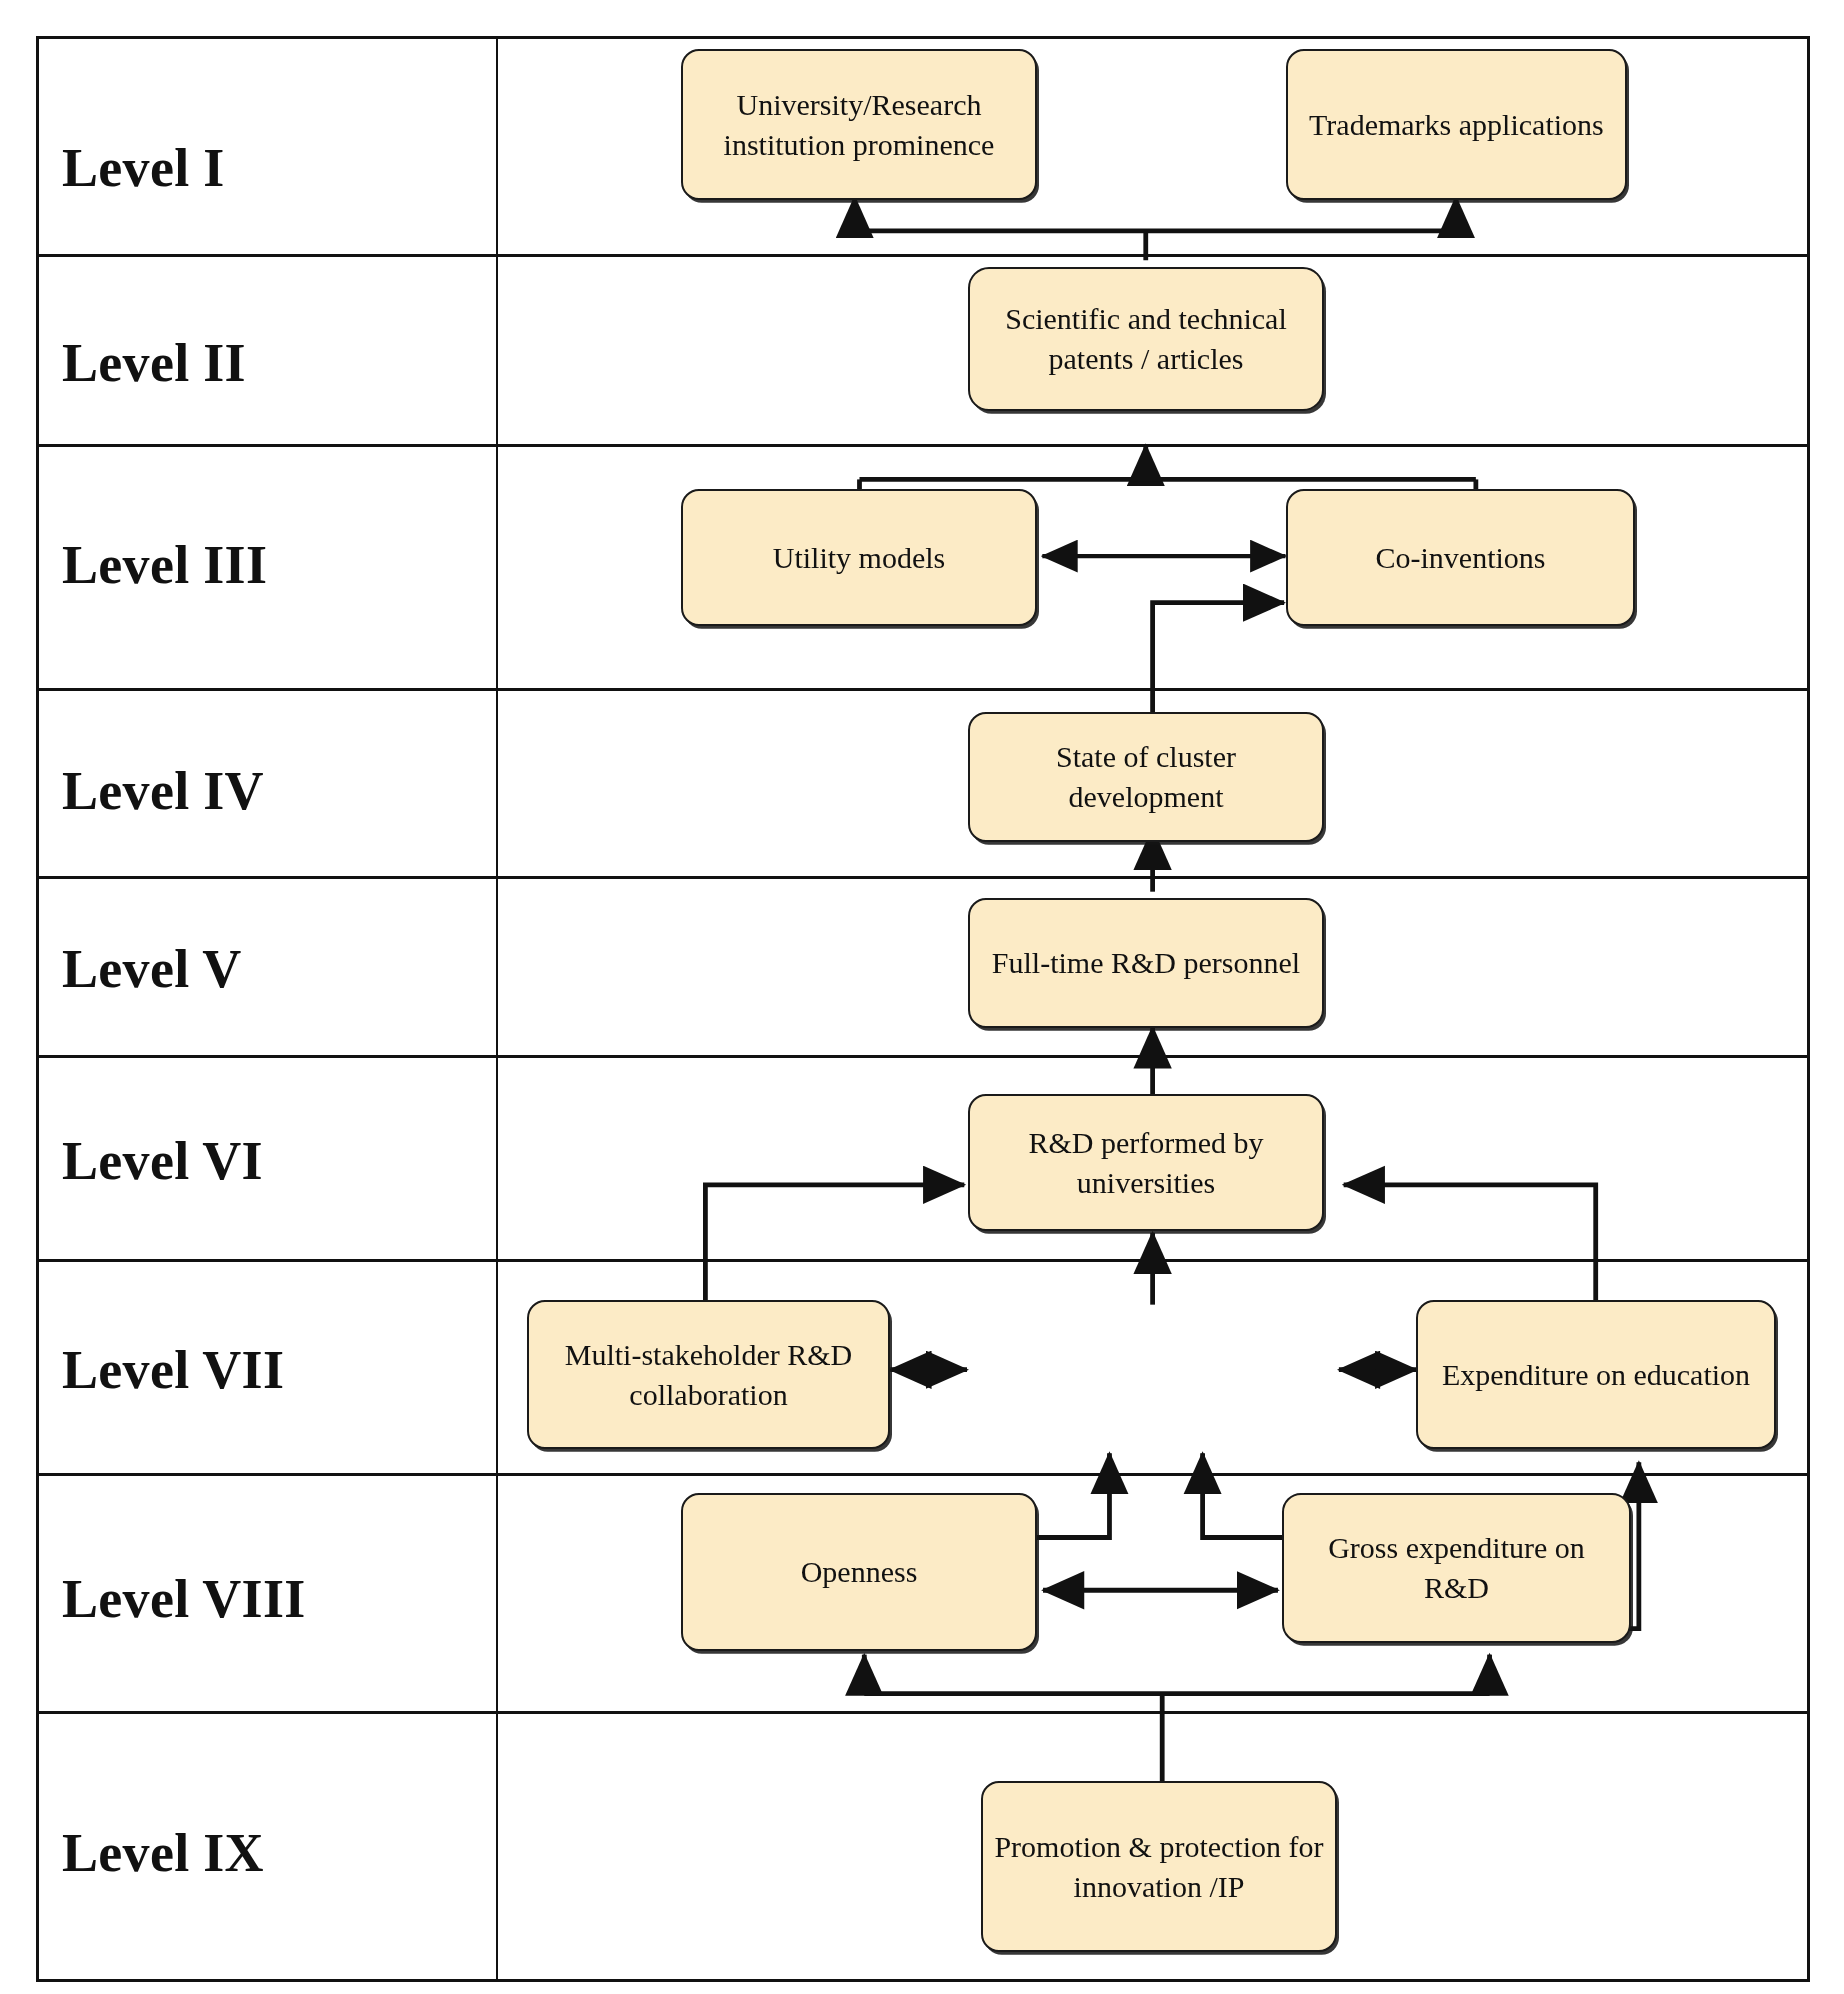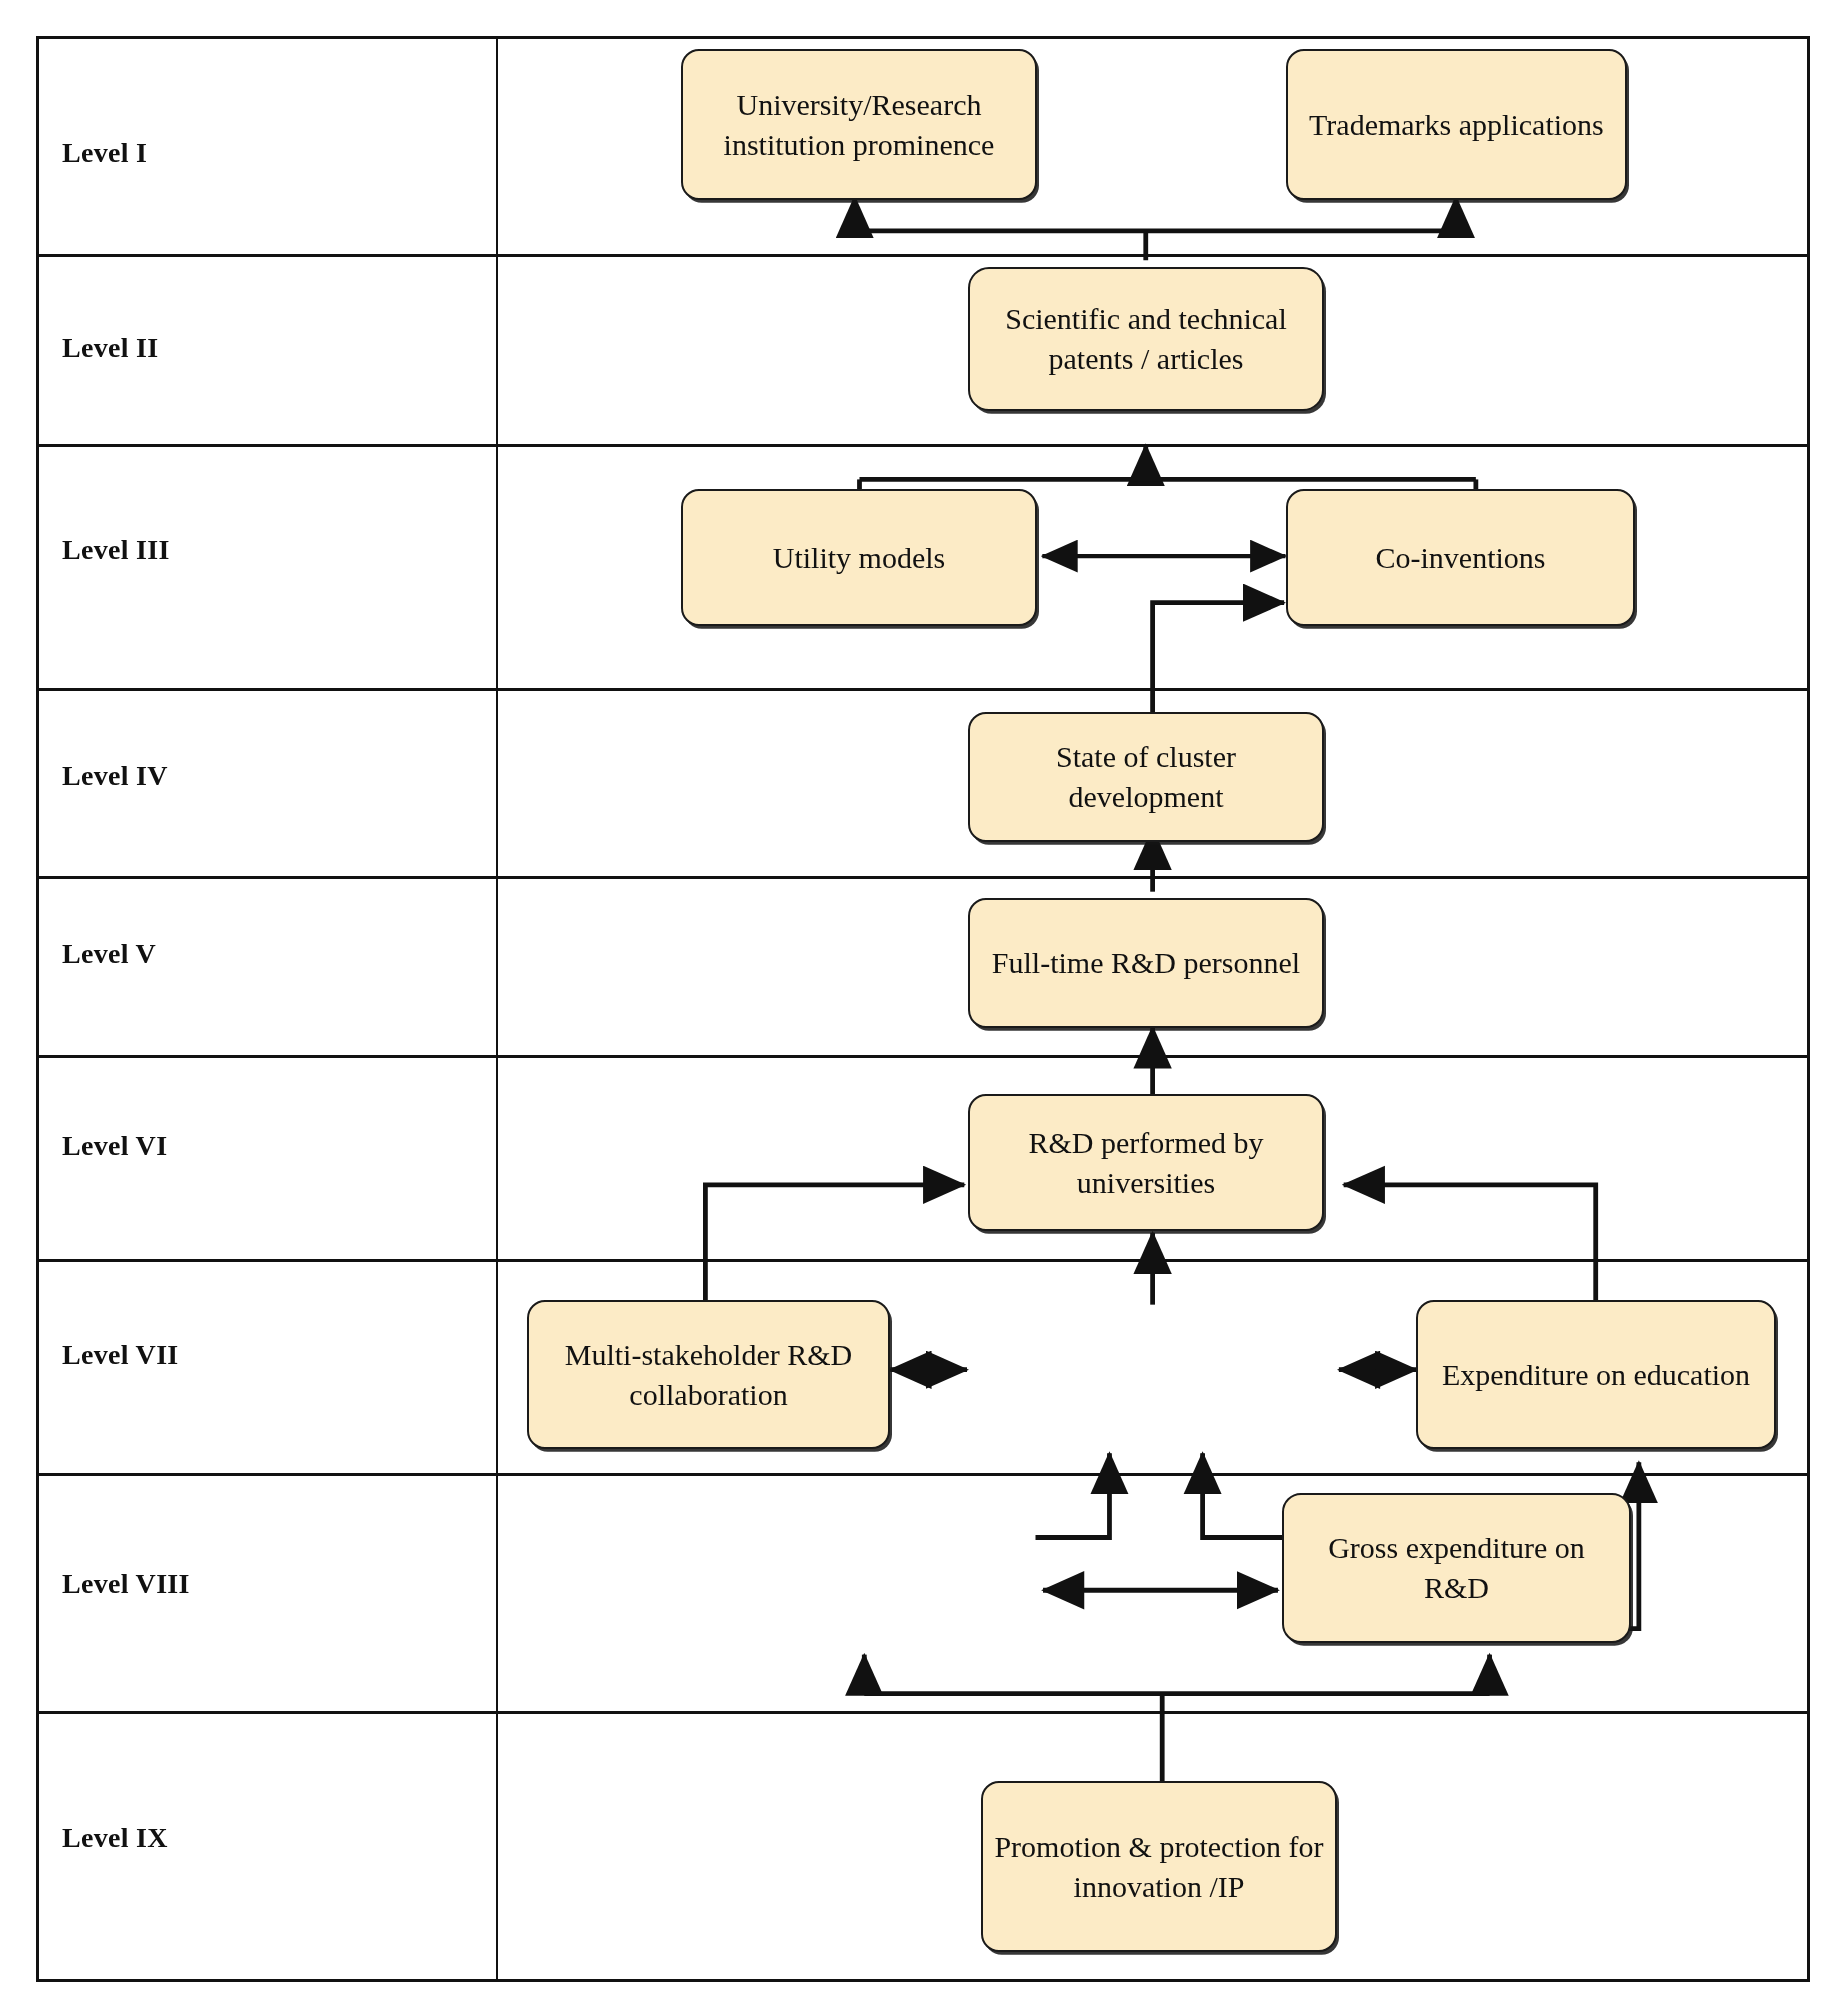--- a/index.html
+++ b/index.html
@@ -5,21 +5,21 @@
   html,body{margin:0;padding:0;background:#ffffff;}
   body{font-family:"Liberation Serif", serif;}
   #root{position:relative;width:1845px;height:1995px;background:#fff;}
 
   
   .grid{position:absolute;left:36px;top:36px;width:1774px;height:1946px;
         border:3.4px solid #111;box-sizing:border-box;}
   .rowline{position:absolute;left:0;right:0;height:0;border-top:3.4px solid #111;}
   .collline{position:absolute;top:0;bottom:0;width:0;border-left:2.7px solid #111;}
 
-  .lvl-label{position:absolute;left:62px;font-size:28px;font-weight:bold;
+  .lvl-label{position:absolute;left:62px;font-size:54px;font-weight:bold;
              color:#111;letter-spacing:0.3px;white-space:nowrap;
              font-family:"Liberation Serif", serif;}
 
   
   .node{position:absolute;background:#FCEBC6;border:2.7px solid #1a1a1a;
         border-radius:18px;box-sizing:border-box;
         box-shadow:2.7px 3.4px 0 -0.7px rgba(20,20,20,.85);
         display:flex;align-items:center;justify-content:center;
         text-align:center;padding:4.1px 8.2px;
         font-family:"Liberation Serif", serif;font-size:30px;color:#111;
@@ -120,18 +120,19 @@
 
   <div class="node" style="left:968px;top:712px;width:356px;height:130px;">State of cluster development</div>
 
   <div class="node" style="left:968px;top:898px;width:356px;height:130px;">Full-time  R&amp;D personnel</div>
 
   <div class="node" style="left:968px;top:1094px;width:356px;height:137px;">R&amp;D performed by universities</div>
 
   <div class="node" style="left:527px;top:1300px;width:363px;height:149px;">Multi-stakeholder R&amp;D collaboration</div>
   <div class="node" style="left:1416px;top:1300px;width:360px;height:149px;">Expenditure  on education</div>
 
+  <div class="node" style="left:681px;top:1493px;width:356px;height:158px;">Openness</div>
   <div class="node" style="left:1282px;top:1493px;width:349px;height:150px;border-radius:19px;">Gross expenditure on R&amp;D</div>
 
   <div class="node" style="left:981px;top:1781px;width:356px;height:171px;">Promotion &amp; protection for innovation  /IP</div>
 
 </div>
 
 
 </body></html>

